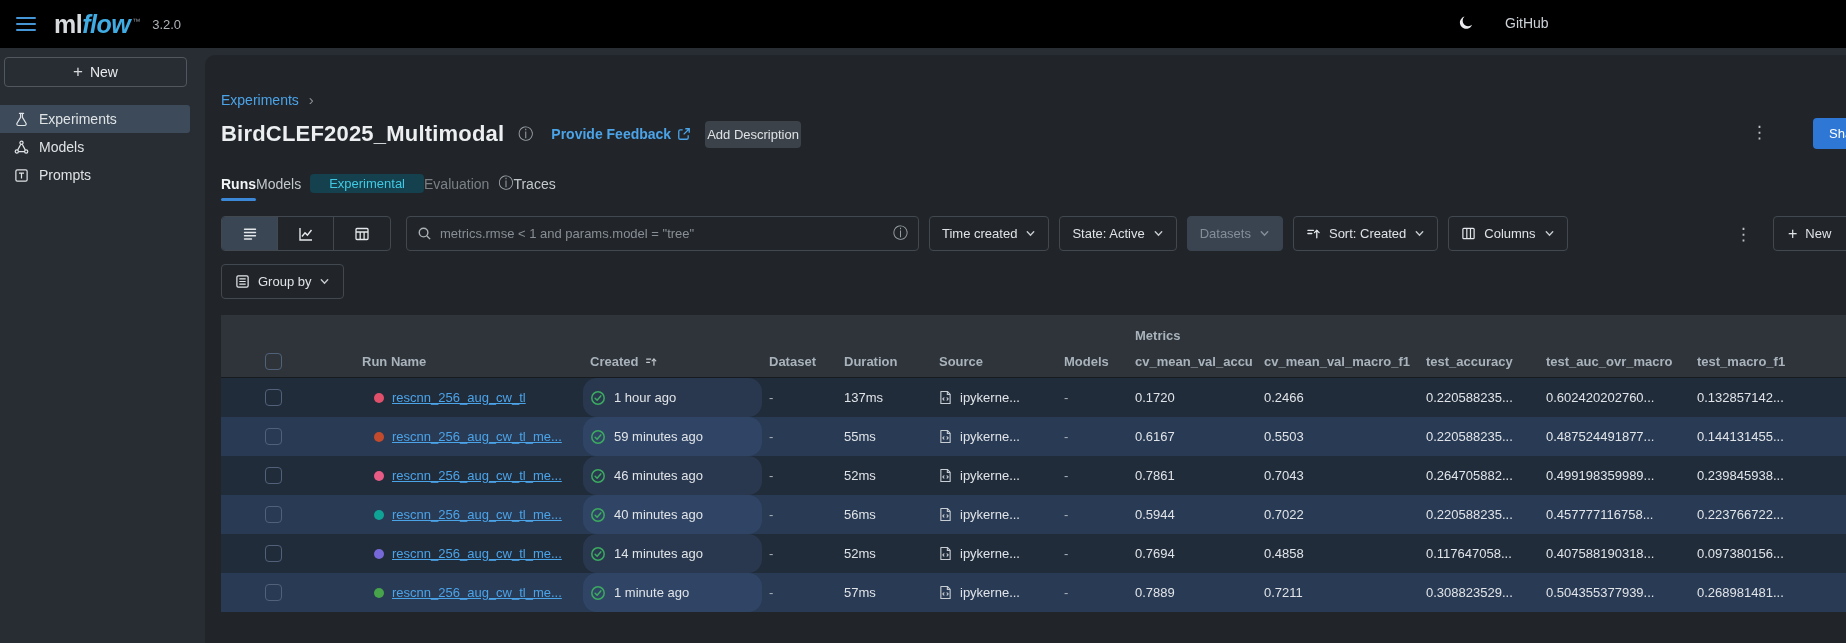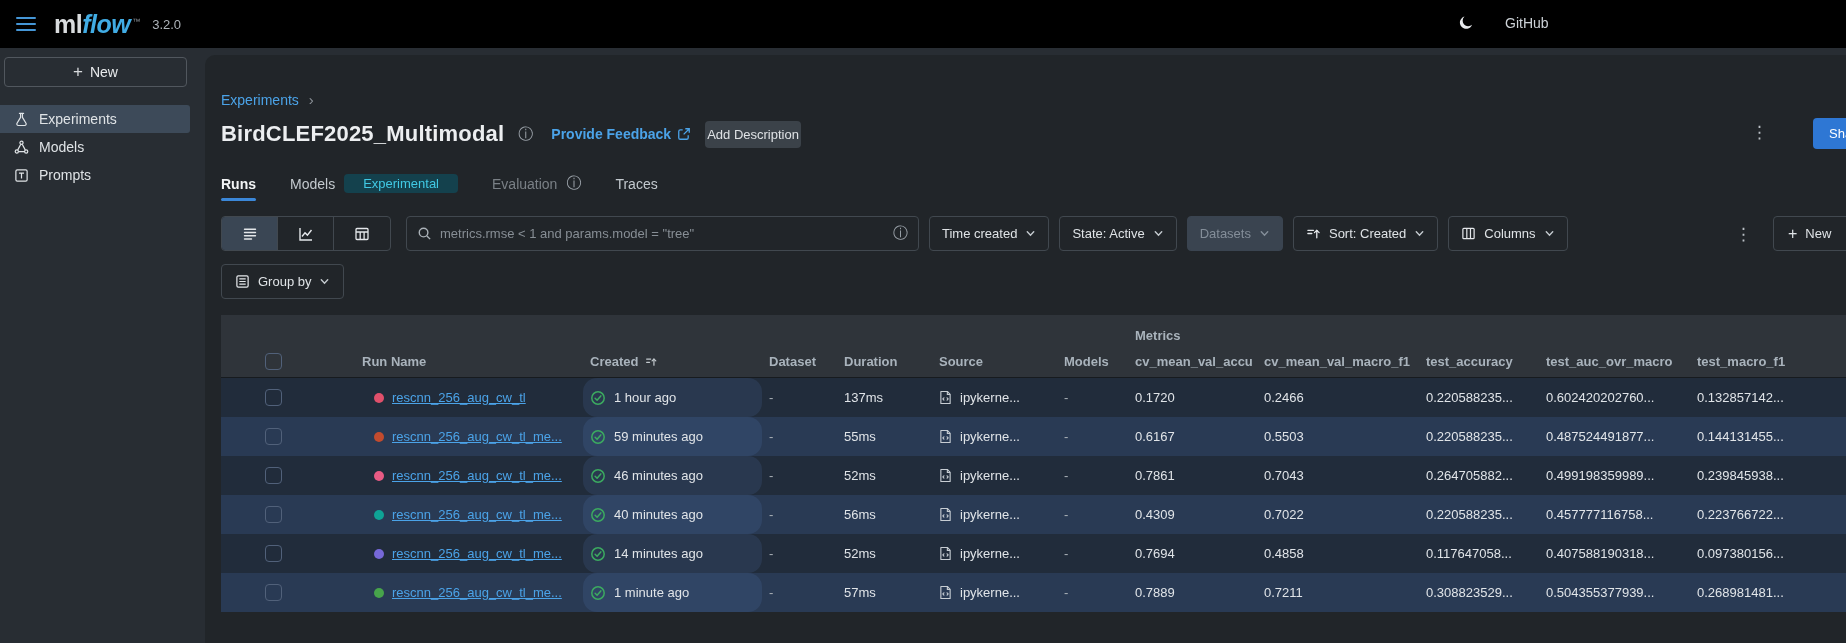--- a/index.html
+++ b/index.html
@@ -44,21 +44,21 @@
   .feedback-link { display:flex; align-items:center; gap:6px; color:#4ba3e8; font-size:14px; font-weight:600;
                    text-decoration:none; cursor:pointer; margin-left:4px; }
   .add-desc-btn { background:#3b4249; border:none; border-radius:4px; color:#dfe2e5; font-size:13px;
                   padding:6px 2px; cursor:pointer; font-family:inherit; }
   .title-kebab { position:absolute; left:1530px; top:4px; color:#b9bfc5; font-size:17px; cursor:pointer; }
   .share-btn { position:absolute; left:1592px; top:0; width:90px; height:31px; background:#2e77d4; border:none;
                border-radius:4px; color:#fff; font-size:13px; text-align:left; padding-left:16px; cursor:pointer;
                font-family:inherit; }
 
   
-  .tabs { margin-top:24px; display:flex; align-items:center; gap:34px; font-size:14px; }
+  .tabs { margin-top:24px; display:flex; align-items:center; font-size:14px; }
   .tab { display:flex; align-items:center; gap:9px; color:#c3c9ce; cursor:pointer; padding-bottom:9px; position:relative; }
   .tab.active { color:#f2f4f5; font-weight:700; }
   .tab.active:after { content:""; position:absolute; left:0; right:0; bottom:0; height:3px; background:#3b87d8; border-radius:2px; }
   .tab.disabled { color:#7a8086; cursor:default; }
   .badge-exp { background:#14414d; color:#41c9e4; font-size:13px; padding:2px 19px; border-radius:4px; font-weight:400; }
 
   
   .toolbar { margin-top:14px; display:flex; align-items:center; gap:10px; position:relative; height:35px; }
   .seg-group { display:flex; height:35px; border:1px solid #41484f; border-radius:4px; overflow:hidden; margin-right:5px; }
   .seg { width:56px; display:flex; align-items:center; justify-content:center; color:#dfe3e6; cursor:pointer;
@@ -434,21 +434,21 @@
     <div class="cell c4">56ms</div>
     <div class="cell c5">
       <svg class="icon" width="13" height="15" viewBox="0 0 14 16" fill="none" stroke="#c7cdd3" stroke-width="1.2">
                 <path d="M2 1.5h7l3 3.2V14.5H2z" stroke-linejoin="round"></path>
                 <path d="M9 1.5v3.2h3"></path>
                 <path d="M5.3 8.3 4.1 9.6l1.2 1.3M8.7 8.3 9.9 9.6l-1.2 1.3" stroke-linecap="round" stroke-linejoin="round"></path>
               </svg>
       <span>ipykerne...</span>
     </div>
     <div class="cell c6 dim">-</div>
-    <div class="cell c7">0.4309</div>
+    <div class="cell c7">0.5944</div>
     <div class="cell c8">0.7022</div>
     <div class="cell c9">0.220588235...</div>
     <div class="cell c10">0.457777116758...</div>
     <div class="cell c11">0.223766722...</div>
   </div>
 
   <div class="trow r-odd">
     <div class="cell c0">
               <span class="checkbox"></span>
             </div>

